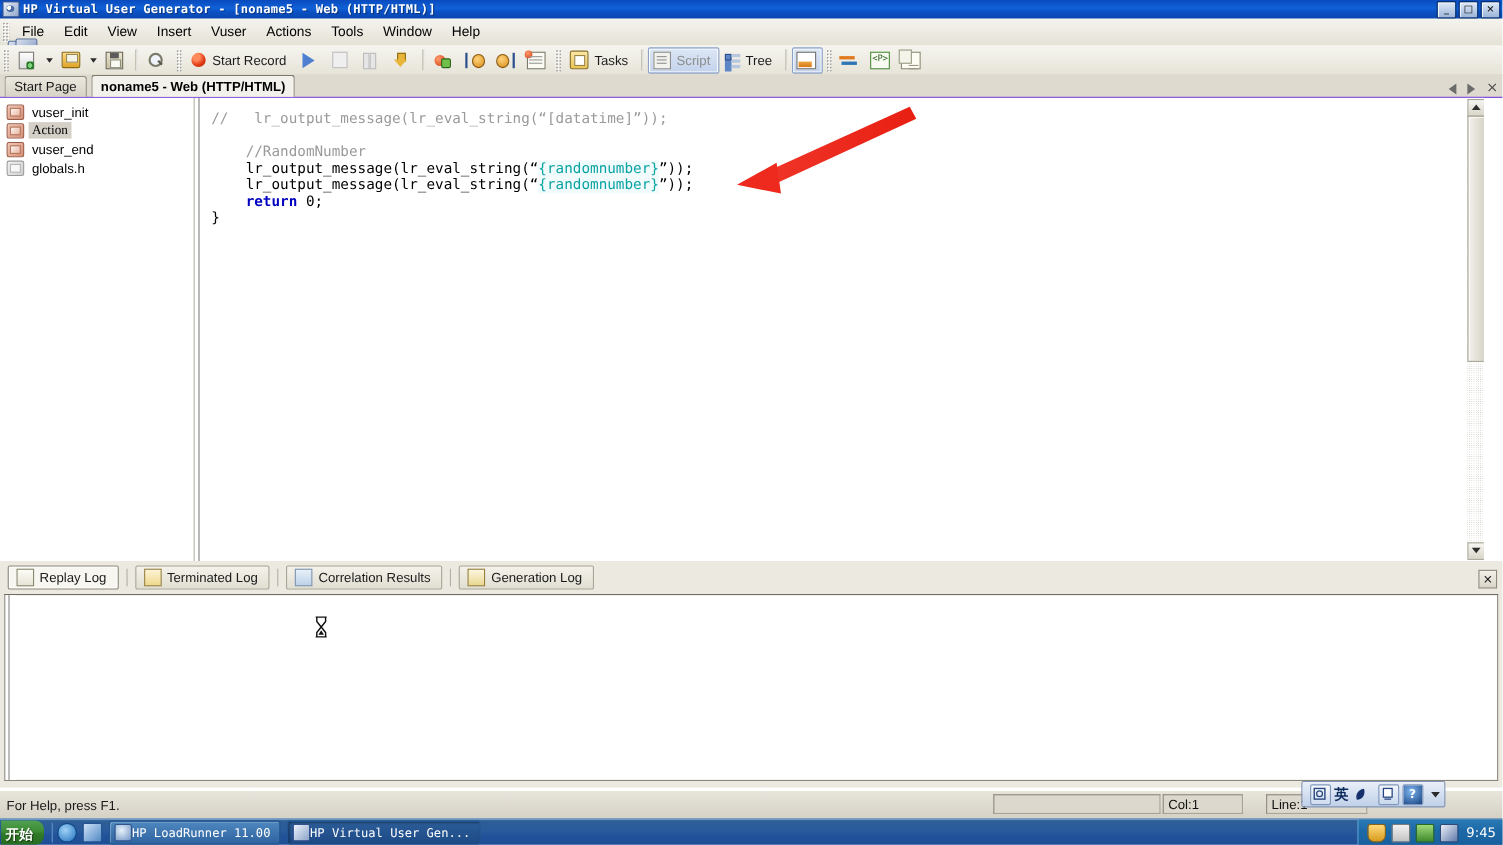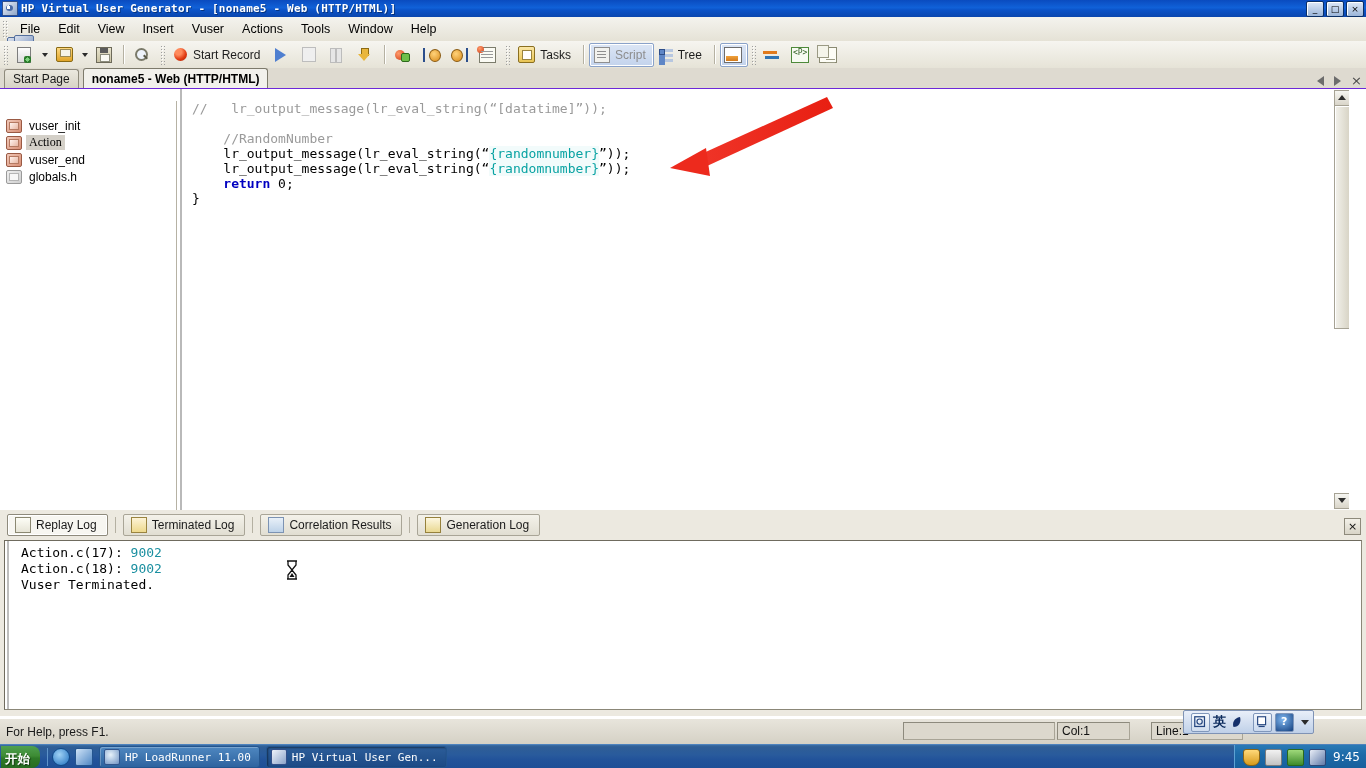--- a/index.html
+++ b/index.html
@@ -180,23 +180,23 @@
   }
   .tabnav { position: absolute; right: 4px; bottom: 2px; display: flex; align-items: center; gap: 10px; }
   .tn-arrow { width: 0; height: 0; border-top: 5px solid transparent; border-bottom: 5px solid transparent; }
   .tn-left { border-right: 7px solid #6c6c6c; }
   .tn-right { border-left: 7px solid #6c6c6c; }
   .tn-x { font-size: 13px; color: #4a4a4a; line-height: 10px; font-family:"DejaVu Sans", sans-serif; }
 
   
   .workarea { position: absolute; left: 0; top: 89px; width: 1366px; height: 421px; background: #ffffff; }
   .sidebar {
-    position: absolute; left: 0; top: 12px; width: 177px; height: 421px;
+    position: absolute; left: 0; top: 0; width: 177px; height: 421px;
     background: #ffffff; border-right: 1px solid #b6b2a4;
-    padding-top: 16px; box-sizing: border-box;
+    padding-top: 4px; box-sizing: border-box;
   }
   .tree-item { display: flex; align-items: center; height: 17px; padding-left: 6px; font-size: 12px; color: #000; }
   .tree-item .lbl { padding: 0 3px; }
   .tree-item.selected .lbl { background: #d4d0c8; font-family: Liberation Serif, serif; }
   .ico-action { width: 14px; height: 12px; margin-right: 4px; flex: none; position: relative;
     background: linear-gradient(135deg,#f0c8b8,#d88f76); border: 1px solid #9a5a44; border-radius: 2px; }
   .ico-action::after { content:""; position:absolute; left:2px; top:2px; width:8px; height:6px;
     background: linear-gradient(135deg,#fff3ee,#e7b7a4); border:1px solid #b57a62; }
   .ico-header { width: 14px; height: 12px; margin-right: 4px; flex: none; position: relative;
     background: linear-gradient(135deg,#f0f0f0,#cfcfcf); border: 1px solid #9a9a9a; border-radius: 2px; }
@@ -298,21 +298,21 @@
     text-shadow: 1px 1px 1px rgba(0,0,0,.5);
     flex-direction: column;
   }
   .flag { width: 14px; height: 14px; display: grid; grid-template-columns: 1fr 1fr; grid-template-rows: 1fr 1fr;
     gap: 1px; transform: skewY(-4deg); }
   .flag i { display: block; }
   .ql { display: flex; align-items: center; gap: 5px; margin-left: 7px; padding-left: 4px;
     border-left: 1px solid #5e93c9; }
   .ql-ico { width: 16px; height: 16px; border-radius: 50%; }
   .taskwin {
-    height: 20px; margin-left: 6px; padding: 0 8px 0 4px; display: flex; align-items: center; gap: 5px;
+    height: 20px; margin-left: 6px; padding: 0 8px 0 4px; display: flex; align-items: center; 
     background: linear-gradient(to bottom,#4e87c0,#2e639f); border: 1px solid #23558f; border-radius: 3px;
     color: #fff; font-family: "DejaVu Sans Mono", monospace; font-size: 11px;
     box-shadow: inset 1px 1px 0 rgba(255,255,255,.25);
   }
   .tw-ico { width: 14px; height: 14px; border-radius: 2px; flex: none; }
   .tray {
     position: absolute; right: 0; top: 0; height: 24px; display: flex; align-items: center; gap: 5px;
     padding: 0 6px 0 8px;
     background: linear-gradient(to bottom,#2a7ab5 0%,#1d6aa8 40%,#175f9c 100%);
     border-left: 1px solid #5ea2d3;
@@ -508,23 +508,20 @@
       <div class="logtab-sep"></div>
       <div class="logtab">
         <span class="ico" style="width:14px;height:14px;background:linear-gradient(to bottom,#fdf7e0,#e9d891);border:1px solid #96813c;"></span>
         <span>Generation Log</span>
       </div>
       <div class="log-x">×</div>
     </div>
 
     <div class="logbody">
       <div class="log-gutter"></div>
-      <div class="log-lines"><span>Action.c(17): </span><span class="log-num">9002</span>
-<span>Action.c(18): </span><span class="log-num">9002</span>
-<span>Vuser Terminated.</span></div>
     </div>
   </div>
 
   <svg class="hourglass" viewBox="0 0 14 20">
     <path d="M2 1 H12 M2 19 H12 M3 1 L3 5 L7 10 L11 5 L11 1 M3 19 L3 15 L7 10 L11 15 L11 19" fill="none" stroke="#111" stroke-width="1.3"></path>
     <path d="M4.5 17 L9.5 17 L7 13 Z" fill="#111"></path>
   </svg>
 
   <div class="statusbar">
     <div class="status-text">For Help, press F1.</div>

